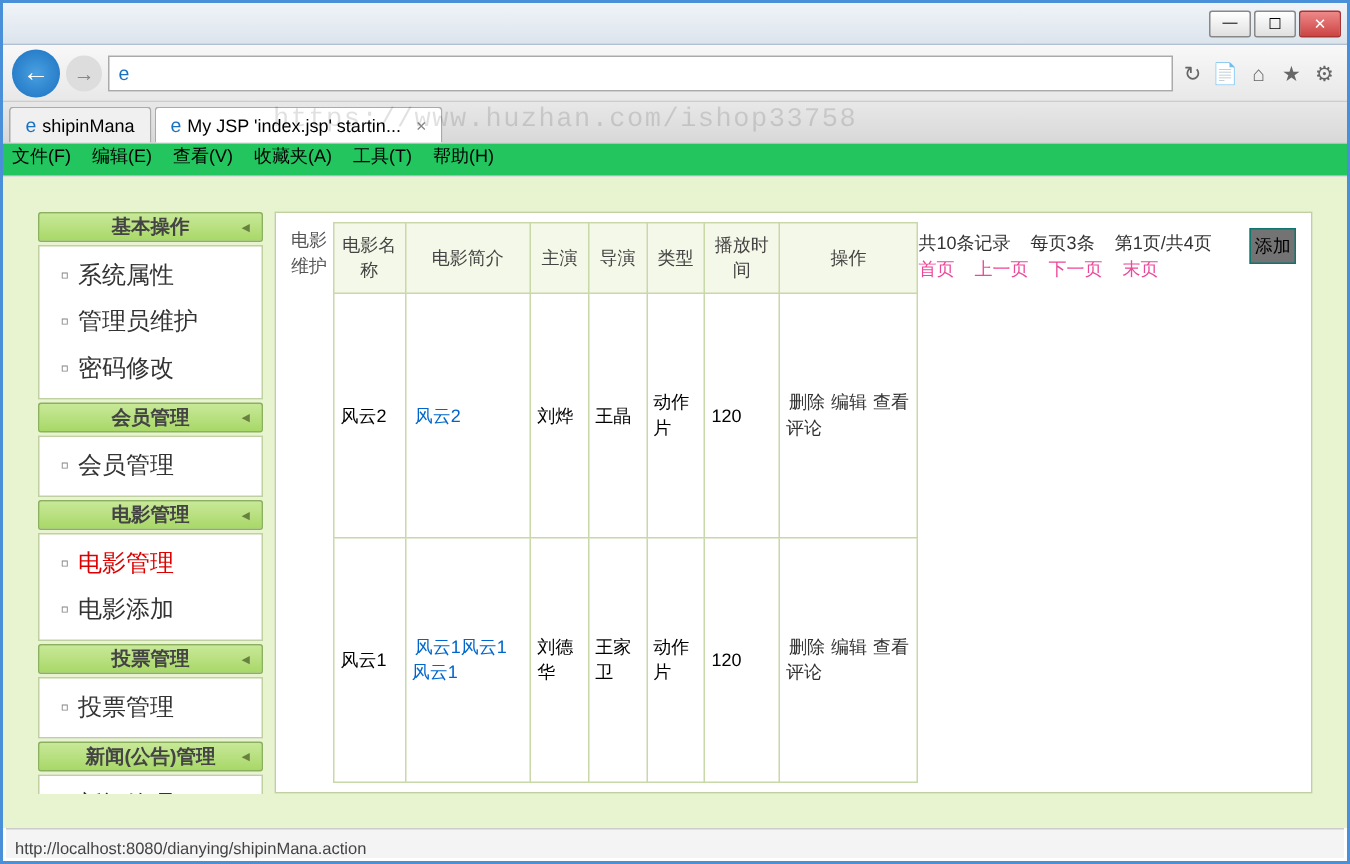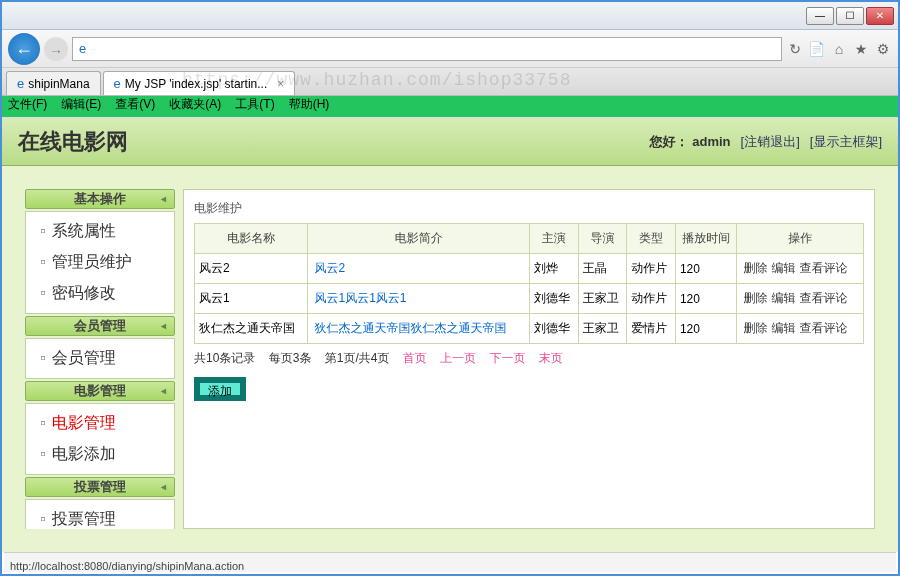--- a/index.html
+++ b/index.html
@@ -35,31 +35,31 @@
 
 .body { flex: 1; display: flex; background: #e8f4d0; padding: 23px; gap: 8px; overflow: hidden; }
 .sidebar { width: 150px; display: flex; flex-direction: column; gap: 2px; overflow-y: auto; }
 .section-hdr { background: linear-gradient(#c8e898,#a8d868); border: 1px solid #8ab060; height: 26px; display: flex; align-items: center; justify-content: center; font-size: 13px; font-weight: bold; color: #444; border-radius: 2px; position: relative; cursor: pointer; }
 .section-hdr::after { content: "◄"; position: absolute; right: 6px; font-size: 9px; color: #6a8040; }
 .section-items { background: #fff; border: 1px solid #c0d0a0; padding: 4px 0; }
 .section-items a { display: block; padding: 5px 14px; font-size: 16px; color: #333; text-decoration: none; cursor: pointer; }
 .section-items a::before { content: "▫"; color: #888; margin-right: 6px; }
 .section-items a.active { color: #d00; }
 
-.main { flex: 1; background: #fff; border: 1px solid #c0d0a0; padding: 6px 10px; display: flex; flex-direction: column; font-size: 12px; overflow: auto; }
+.main { flex: 1; background: #fff; border: 1px solid #c0d0a0; padding: 6px 10px; display: flex; flex-direction: row; font-size: 12px; overflow: auto; }
 .panel-title { padding: 4px 0 6px; color: #555; }
 table { width: 100%; border-collapse: collapse; }
 th, td { border: 1px solid #c8d8a8; padding: 6px 4px; font-size: 12px; }
 th { background: #f4f8e8; color: #444; font-weight: normal; }
 td a { color: #06c; text-decoration: none; margin: 0 2px; cursor: pointer; }
 .op a { color: #333; }
 .pager { padding: 6px 0; color: #333; }
 .pager span { margin-right: 10px; margin-top: 11px; }
 .pager a { color: #ec4899; text-decoration: none; margin-right: 10px; cursor: pointer; }
-.addbtn { width: 52px; height: 24px; background: #5eead4; border: 6px solid #0f766e; margin-top: 4px; cursor: pointer; font-size: 12px; }
+.addbtn { width: 52px; height: 24px; background: #737373; border: 1px solid #0f766e; margin-top: 4px; cursor: pointer; font-size: 12px; }
 
 .statusbar { position: absolute; bottom: 2px; left: 2px; right: 2px; height: 20px; background: #f4f4f4; border-top: 1px solid #ccc; font-size: 11px; color: #444; display: flex; align-items: flex-end; padding: 0 6px; }
 </style>
 </head>
 <body>
 
 <div class="titlebar">
   <div class="winbtn">—</div>
   <div class="winbtn">☐</div>
   <div class="winbtn close">✕</div>
@@ -94,31 +94,20 @@
 <div class="menubar">
   <span>文件(F)</span>
   <span>编辑(E)</span>
   <span>查看(V)</span>
   <span>收藏夹(A)</span>
   <span>工具(T)</span>
   <span>帮助(H)</span>
 </div>
 
 <div class="app">
-  <div class="header">
-    <div class="logo">在线电影网</div>
-    <div class="userbox">
-      <span>
-        <b>您好：</b>
-        <b>admin</b>
-      </span>
-      <a>[注销退出]</a>
-      <a>[显示主框架]</a>
-    </div>
-  </div>
 
   <div class="body">
     <div class="sidebar" id="sidebar">
         <div class="section-hdr">基本操作</div>
         <div class="section-items">
           <a>系统属性</a>
           <a>管理员维护</a>
           <a>密码修改</a>
         </div>
         <div class="section-hdr">会员管理</div>
@@ -166,29 +155,20 @@
             </tr>
             <tr>
               <td>风云1</td>
               <td><a>风云1风云1风云1</a></td>
               <td>刘德华</td>
               <td>王家卫</td>
               <td>动作片</td>
               <td>120</td>
               <td class="op"><a>删除</a><a>编辑</a><a>查看评论</a></td>
             </tr>
-            <tr>
-              <td>狄仁杰之通天帝国</td>
-              <td><a>狄仁杰之通天帝国狄仁杰之通天帝国</a></td>
-              <td>刘德华</td>
-              <td>王家卫</td>
-              <td>爱情片</td>
-              <td>120</td>
-              <td class="op"><a>删除</a><a>编辑</a><a>查看评论</a></td>
-            </tr>
           </tbody>
       </table>
       <div class="pager">
         <span>共10条记录</span>
         <span>每页3条</span>
         <span>第1页/共4页</span>
         <a>首页</a>
         <a>上一页</a>
         <a>下一页</a>
         <a>末页</a>

